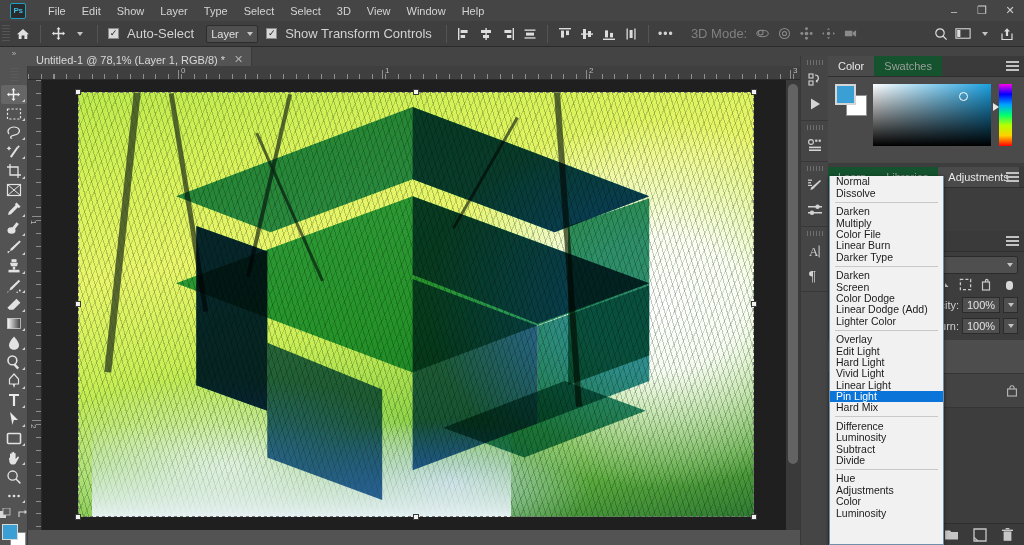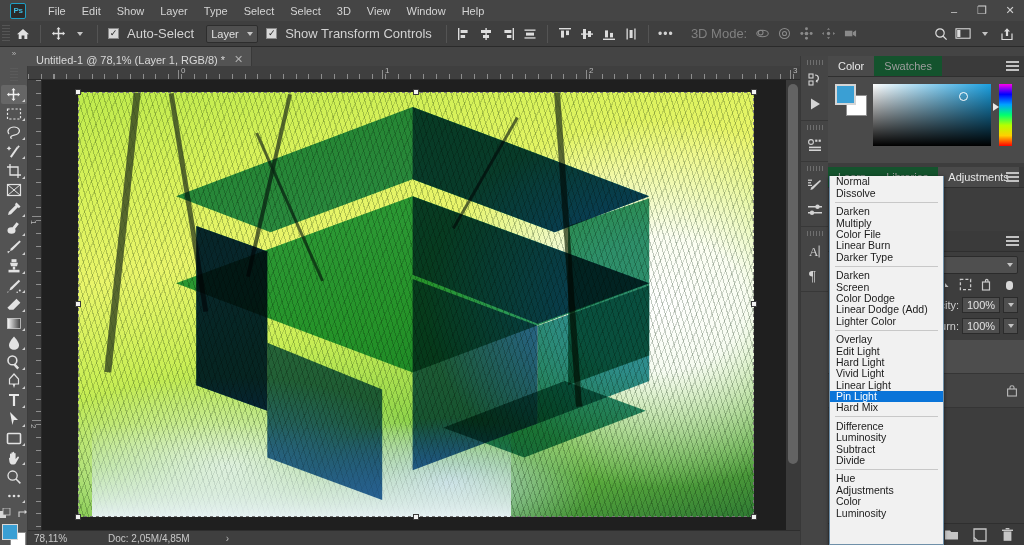--- a/index.html
+++ b/index.html
@@ -740,25 +740,20 @@
     <div class="handle" style="left:709px; top:221px;"></div>
     <div class="handle" style="left:33px;  top:434px;"></div>
     <div class="handle" style="left:371px; top:434px;"></div>
     <div class="handle" style="left:709px; top:434px;"></div>
   </div>
 
   <div class="scroll-v">
     <div class="thumb"></div>
   </div>
 
-  <div class="statusbar">
-    <div class="sb-zoom">78,11%</div>
-    <div class="sb-doc">Doc: 2,05M/4,85M</div>
-    <div class="sb-arrow">›</div>
-  </div>
 
   <div class="rail">
     <div class="rail-group">
       <div class="rail-grip"></div>
       <div class="rail-btn">
         <svg width="16" height="16" viewBox="0 0 16 16">
             <rect x="2" y="2" width="4" height="4" fill="none" stroke="#d3d3d3" stroke-width="1.1"></rect>
             <rect x="2" y="9" width="4" height="4" fill="none" stroke="#d3d3d3" stroke-width="1.1"></rect>
             <path d="M8 3 C12 3 12.6 8 9 9.4" fill="none" stroke="#d3d3d3" stroke-width="1.2"></path>
             <path d="M9.6 7.6 L8.6 10 L11 10.4 Z" fill="#d3d3d3"></path>

